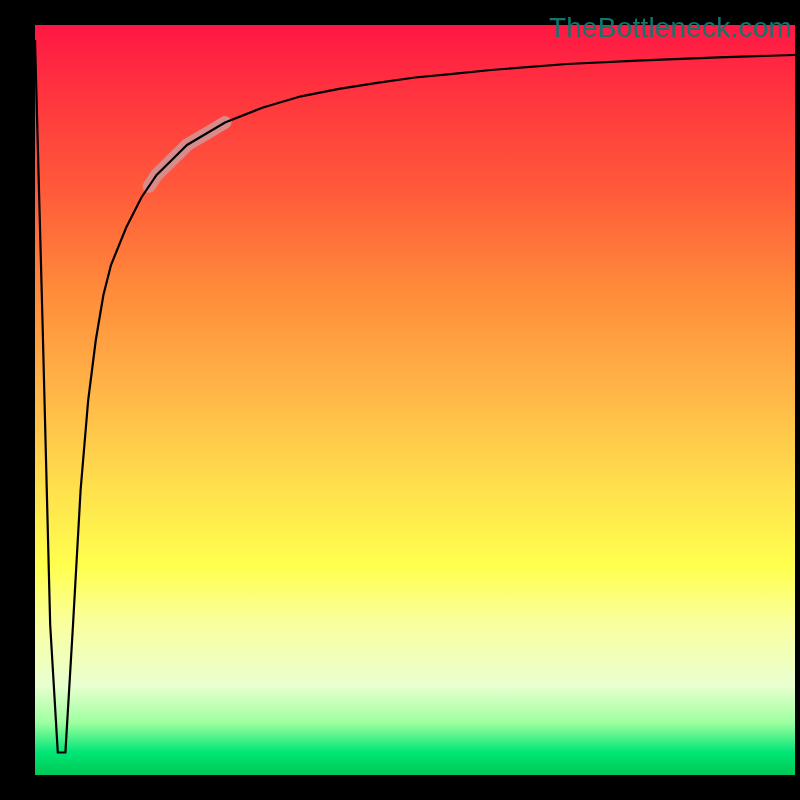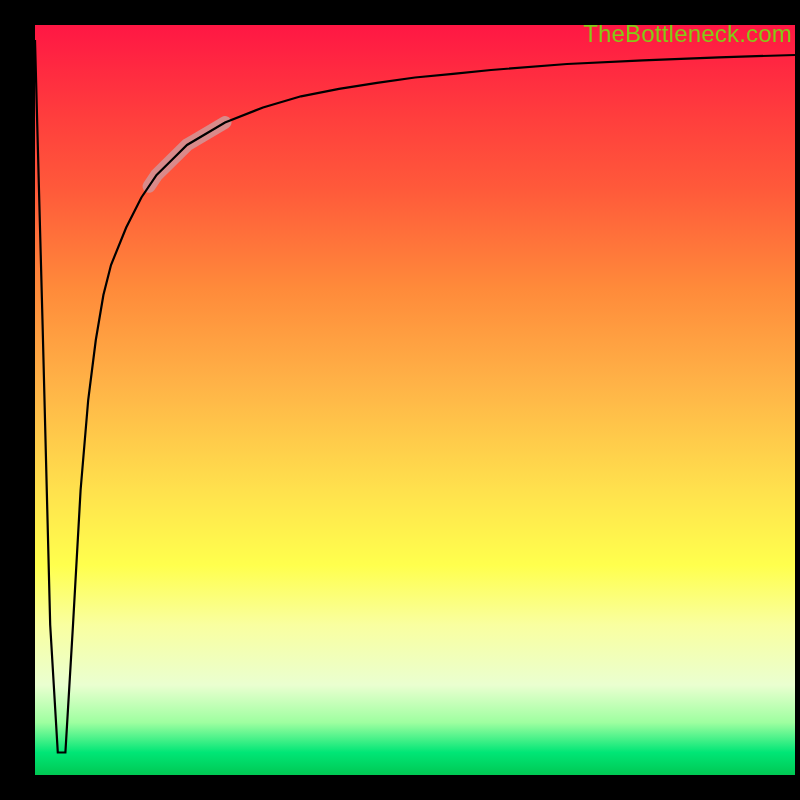--- a/index.html
+++ b/index.html
@@ -33,24 +33,24 @@
       #ffff4d 72%,
       #f9ffa0 80%,
       #eaffd0 88%,
       #9effa0 93%,
       #00e676 97%,
       #00c853 100%
     );
   }
   .watermark {
     position: absolute;
-    top: 20px;
+    top: 12px;
     right: 8px;
-    color: #84cc16;
-    font-size: 24px;
+    color: #0f766e;
+    font-size: 28px;
     font-weight: 500;
     letter-spacing: 0.2px;
     pointer-events: none;
   }
   svg.curve-layer {
     position: absolute;
     left: 0;
     top: 0;
     width: 100%;
     height: 100%;

